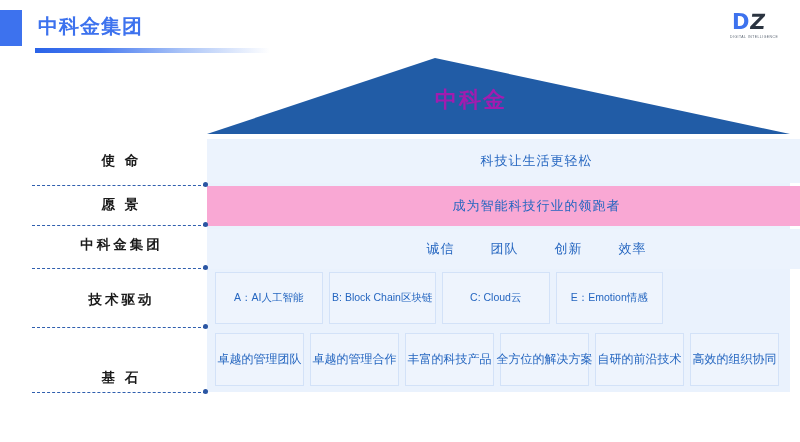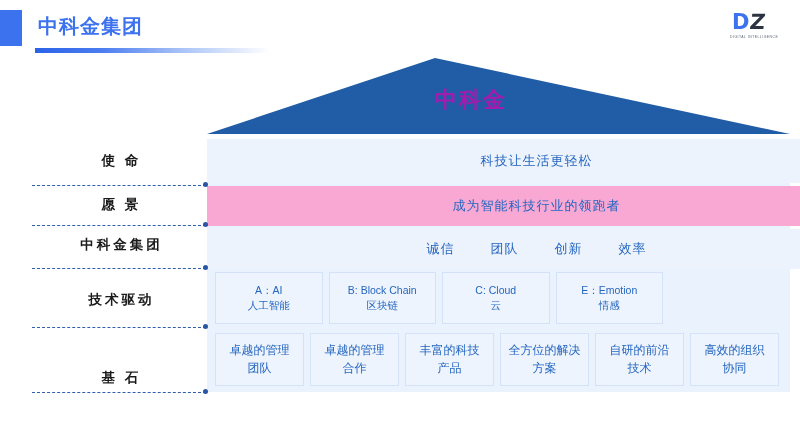--- a/index.html
+++ b/index.html
@@ -147,21 +147,21 @@
     gap: 6px;
   }
   #base-row {
     top: 194px;
     gap: 6px;
   }
   .card {
     background: #eef4fd;
     border: 1px solid #d3e2f8;
     display: flex;
-    flex-direction: column;
+    flex-direction: row;
     align-items: center;
     justify-content: center;
     text-align: center;
     line-height: 1.45;
     box-sizing: border-box;
   }
   .tech-card {
     width: 107.5px;
     height: 52px;
   }

